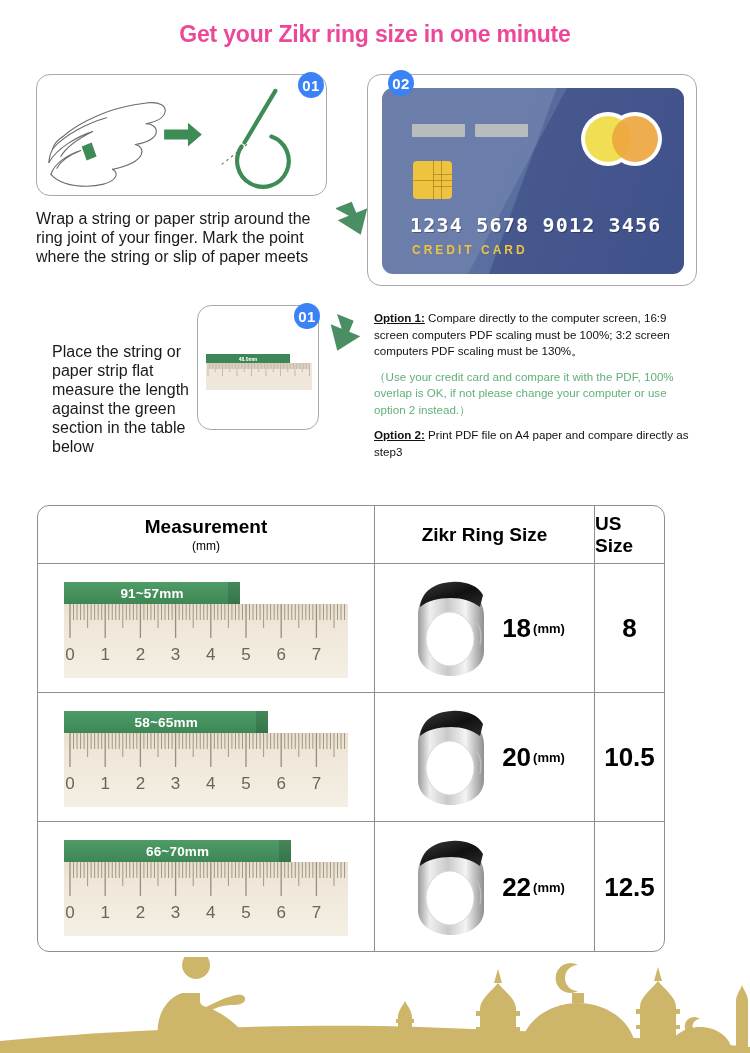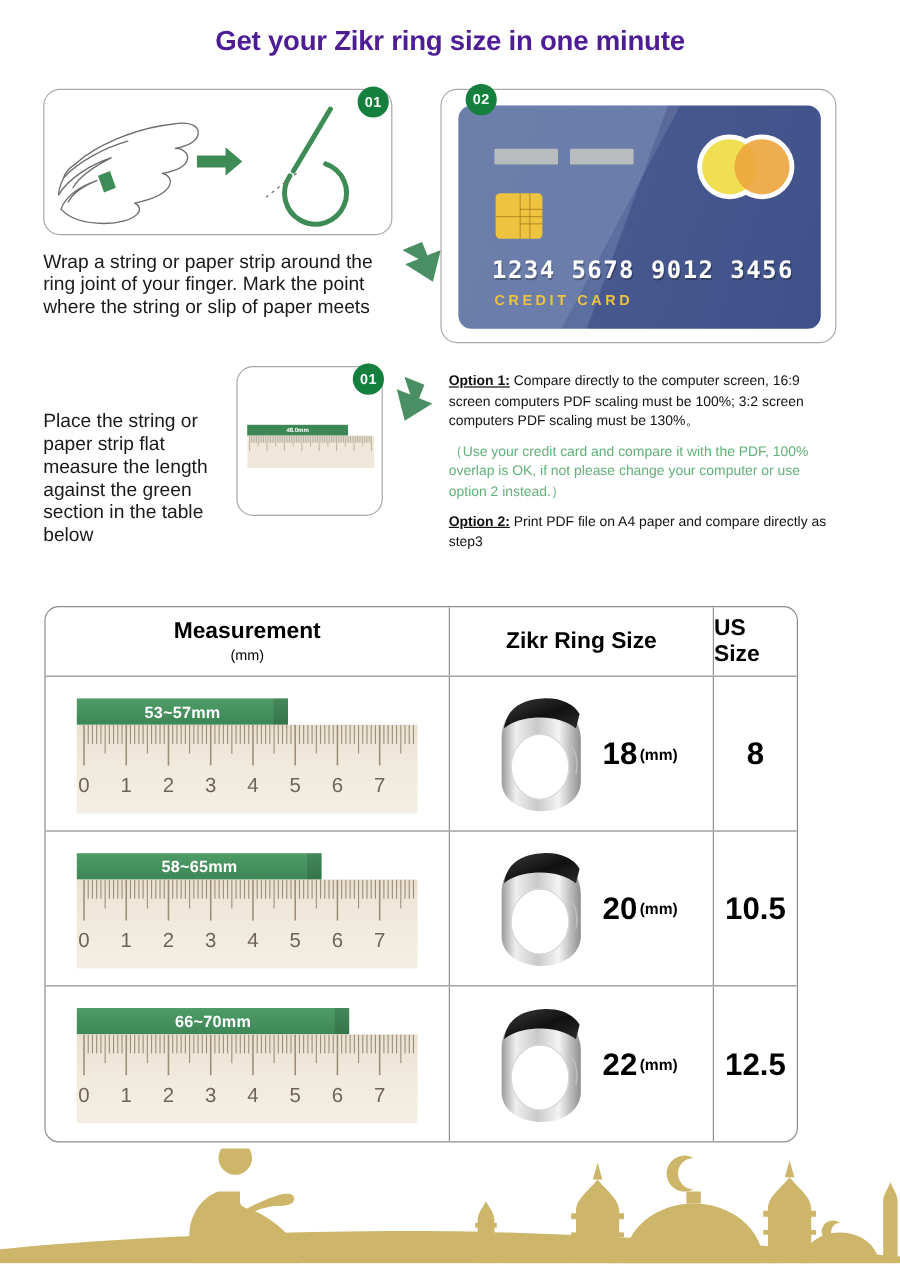--- a/index.html
+++ b/index.html
@@ -10,49 +10,49 @@
     color: #111;
     overflow: hidden;
   }
   .page { position: relative; width: 750px; height: 1053px; }
 
   
   .title {
     position: absolute; top: 21px; left: 0; width: 750px;
     text-align: center;
     font-size: 23px; font-weight: bold; letter-spacing: -0.2px;
-    color: #4c1d95;
+    color: #ec4899;
   }
 
   
   .panel {
     position: absolute;
     border: 1.2px solid #a9a9a9;
     border-radius: 14px;
     background: #fff;
   }
   .badge {
     position: absolute;
     width: 26px; height: 26px; border-radius: 50%;
-    background: #15803d; color: #fff;
-    font-size: 12px; font-weight: bold;
+    background: #3b82f6; color: #fff;
+    font-size: 15px; font-weight: bold;
     display: flex; align-items: center; justify-content: center;
     letter-spacing: 0.3px;
     z-index: 5;
   }
 
   #panel1 { left: 36px; top: 74px; width: 291px; height: 122px; }
   #badge1 { left: 298px; top: 72px; }
 
   .caption {
     position: absolute;
     font-size: 16px; line-height: 19px; color: #1a1a1a;
   }
   #cap1 { left: 36px; top: 209px; width: 300px; }
-  #cap3 { left: 36px; top: 342px; width: 160px; }
+  #cap3 { left: 52px; top: 342px; width: 160px; }
 
   
   .ill1 { position: absolute; inset: 0; }
 
   
   .arrowDiag { position: absolute; }
   #arrow1 { left: 336px; top: 196px; width: 40px; height: 44px; }
   #arrow3 { left: 326px; top: 312px; width: 40px; height: 44px; }
 
   
@@ -339,21 +339,21 @@
       <div class="c3">
         <div class="hcell">
             <div class="h1t">US Size</div>
           </div>
       </div>
     </div>
     <div id="tbody">
         <div class="trow body">
           <div class="c1">
             <div class="rulerwrap">
-              <div class="grnbar" style="width:62%">53~57mm</div>
+              <div class="grnbar" style="width:62%">91~57mm</div>
               <div class="rulerbody"><svg viewBox="0 0 284 74" width="284" height="74">
                   <line x1="6" y1="0" x2="6" y2="34" stroke="#9b8d78" stroke-width="1.3"></line>
                   <line x1="9.52" y1="0" x2="9.52" y2="16" stroke="#9b8d78" stroke-width="0.9"></line>
                   <line x1="13.04" y1="0" x2="13.04" y2="16" stroke="#9b8d78" stroke-width="0.9"></line>
                   <line x1="16.560000000000002" y1="0" x2="16.560000000000002" y2="16" stroke="#9b8d78" stroke-width="0.9"></line>
                   <line x1="20.08" y1="0" x2="20.08" y2="16" stroke="#9b8d78" stroke-width="0.9"></line>
                   <line x1="23.6" y1="0" x2="23.6" y2="24" stroke="#9b8d78" stroke-width="0.9"></line>
                   <line x1="27.12" y1="0" x2="27.12" y2="16" stroke="#9b8d78" stroke-width="0.9"></line>
                   <line x1="30.64" y1="0" x2="30.64" y2="16" stroke="#9b8d78" stroke-width="0.9"></line>
                   <line x1="34.16" y1="0" x2="34.16" y2="16" stroke="#9b8d78" stroke-width="0.9"></line>

